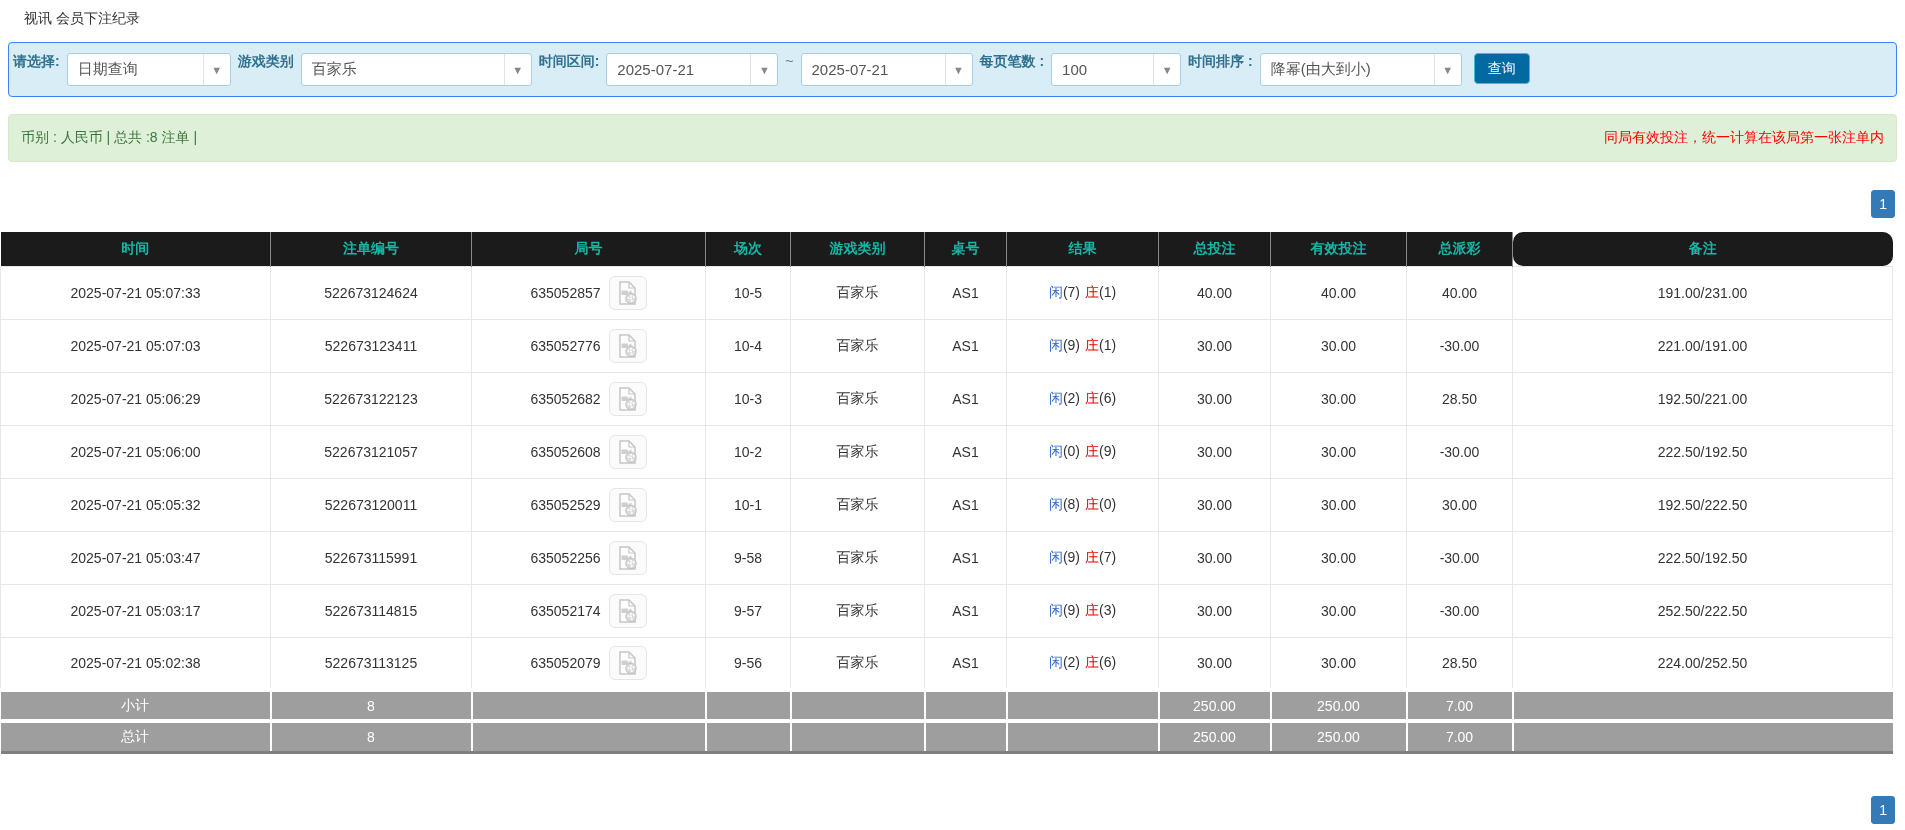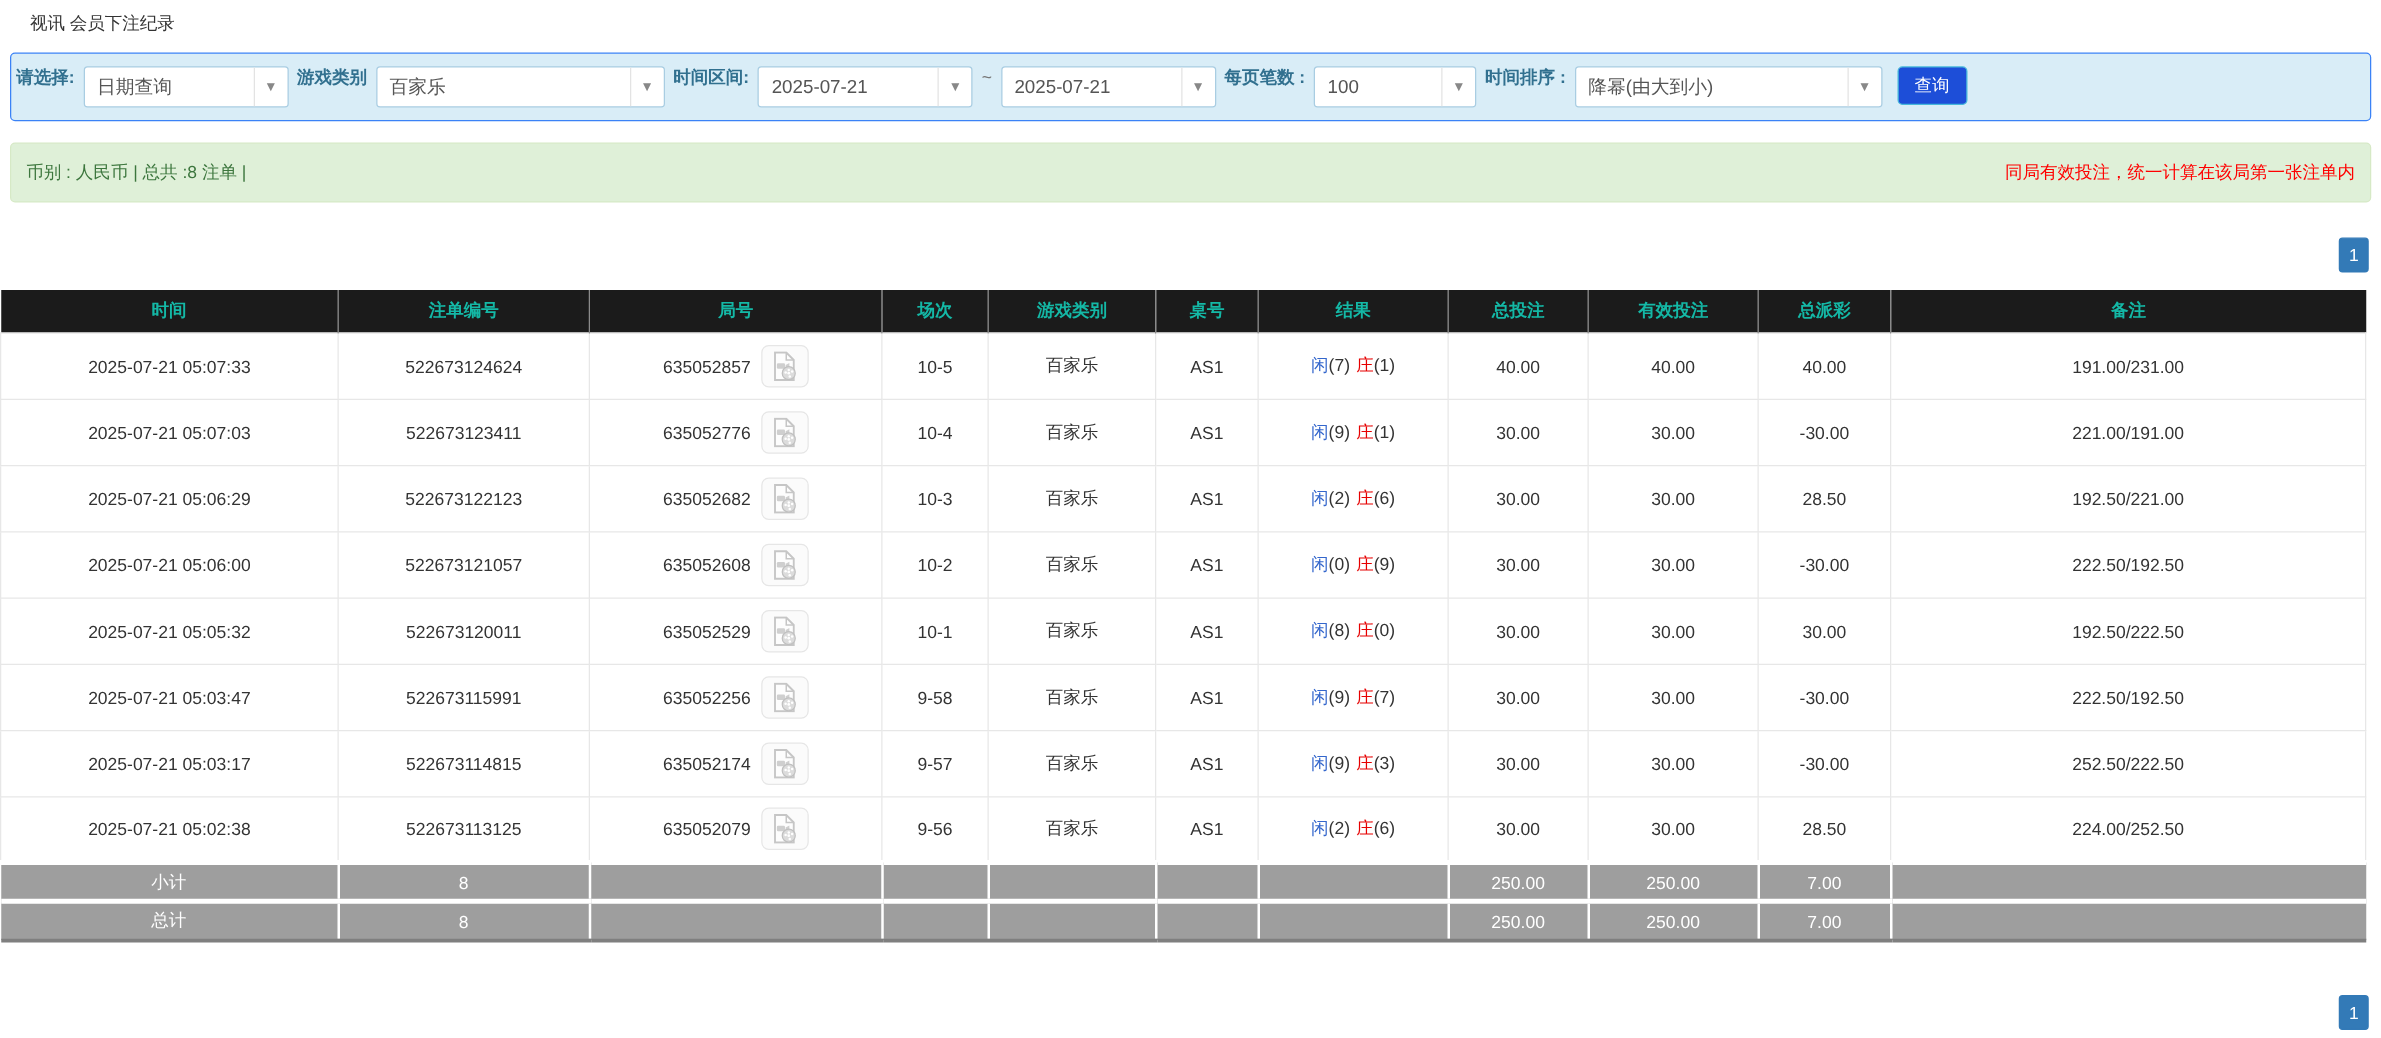--- a/index.html
+++ b/index.html
@@ -18,24 +18,24 @@
   .flabel { color:#31708f; font-weight:bold; font-size:14px; }
   .sel {
     background:#fff; border:1px solid #a9cde2; border-radius:3px; height:33px;
     display:inline-flex; align-items:center; justify-content:space-between;
     padding-left:10px; font-size:15px; color:#555; cursor:pointer;
   }
   .sel-caret {
     width:27px; align-self:stretch; display:flex; align-items:center; justify-content:center;
     color:#888; font-size:11px; border-left:1px solid #e3e3e3; margin-left:8px;
   }
-  .w-mode{width:164px} .w-game{width:231px} .w-date{width:172px} .w-pp{width:130px} .w-sort{width:246px}
+  .w-mode{width:164px} .w-game{width:231px} .w-date{width:172px} .w-pp{width:130px} .w-sort{width:202px}
   .tilde { color:#777; font-size:14px; }
   .btn-search {
-    background:#1d4ed8; border:1px solid #46b8da; color:#fff; font-size:14px;
+    background:#0369a1; border:1px solid #46b8da; color:#fff; font-size:14px;
     border-radius:4px; height:31px; padding:0 13px; margin-left:5px; cursor:pointer;
   }
 
   
   .summary-bar {
     margin:17px 8px 0; background:#dff0d8; border:1px solid #d6e9c6; border-radius:4px;
     padding:14px 12px; display:flex; justify-content:space-between; align-items:center; font-size:14px;
   }
   .summary-left { color:#3c763d; }
   .summary-right { color:#ff0000; }
@@ -49,21 +49,21 @@
     border:1px solid #337ab7; color:#fff; font-size:14px; text-align:center;
     border-radius:3px; cursor:pointer; line-height:1;
   }
 
   
   table.records { border-collapse:collapse; width:1892px; margin:14px 0 0 0; font-size:14px; table-layout:fixed; }
   thead th {
     background:#1b1b1b; color:#14b8a6; font-weight:bold; height:34px;
     border-right:1px solid #8a8a8a; text-align:center; padding:0;
   }
-  thead th:last-child { border-right:none; }
+  thead th:last-child { border-right:none;border-radius:10px; }
   tbody.data td {
     height:53px; border:1px solid #e7e7e7; text-align:center; color:#333;
     background:#fff; padding:0 4px; overflow:hidden;
   }
   td.blue-link { color:#337ab7; cursor:pointer; }
   td.neg { color:#ff0000; }
   .res-player { color:#3366cc; }
   .res-banker { color:#e60000; margin-left:5px; }
   .round-wrap { display:inline-flex; align-items:center; }
   .video-btn {

